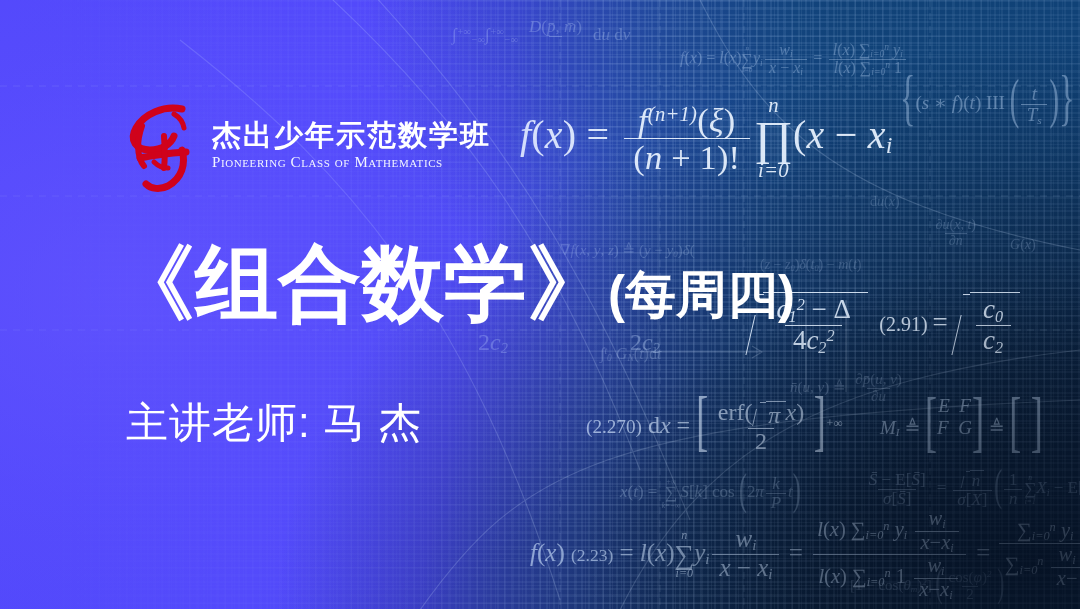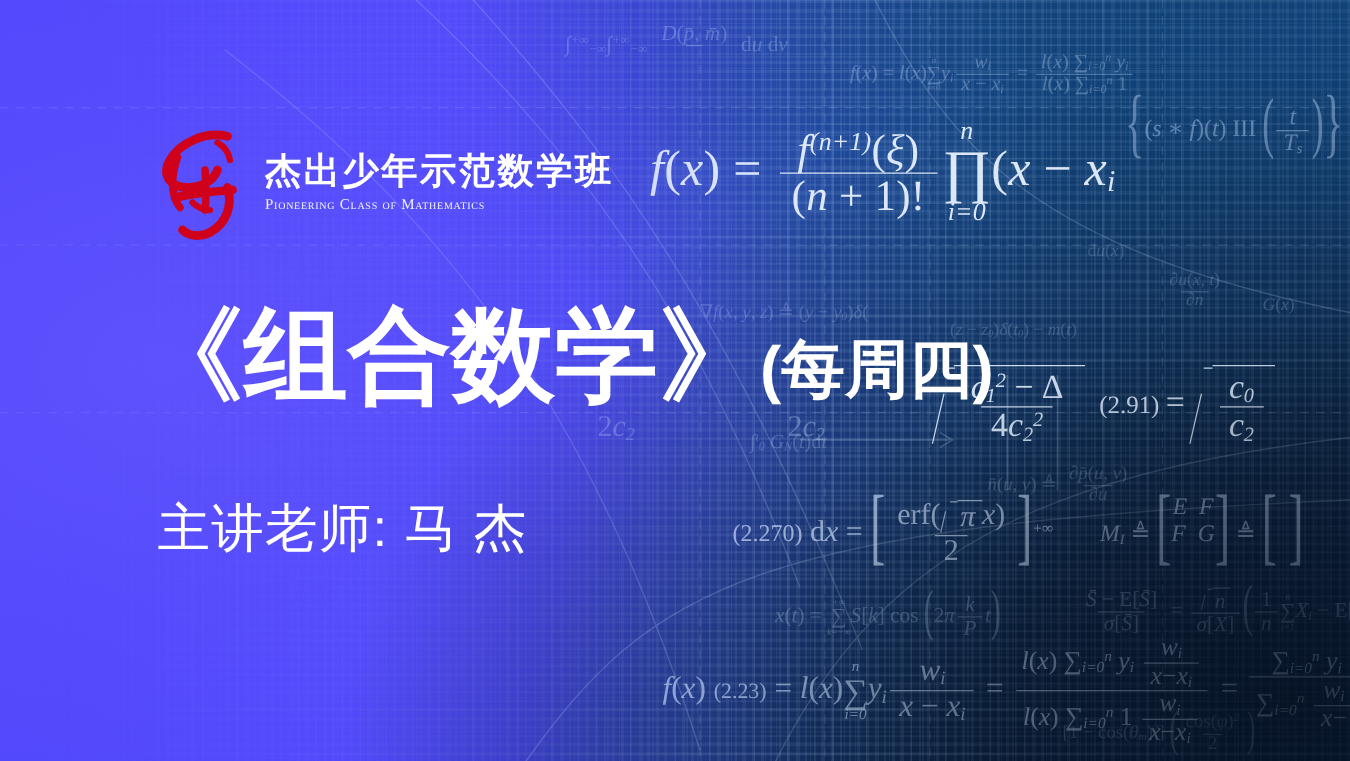--- a/index.html
+++ b/index.html
@@ -161,41 +161,41 @@
     font-size: 29px;
     font-weight: 700;
     color: #FFFFFF;
     letter-spacing: 2.0px;
     font-family: "Liberation Sans", "DejaVu Sans", sans-serif;
     line-height: 1.08;
   }
   .brand-en {
     font-family: "Liberation Serif", "DejaVu Serif", serif;
     color: #F2F5FF;
-    font-size: 12px;
+    font-size: 15px;
     font-variant: small-caps;
     letter-spacing: 0.6px;
     line-height: 1.18;
   }
 
   .title-row {
     position: absolute;
     left: 112px;
     top: 243px;
     display: flex;
     align-items: baseline;
     color: #FFFFFF;
     white-space: nowrap;
   }
   .title-main {
     font-size: 83px;
     font-weight: 700;
     letter-spacing: 0px;
     line-height: 1;
-    font-family: Liberation Sans, sans-serif;
+    font-family: Liberation Serif, serif;
   }
   .title-sub {
     font-size: 51px;
     font-weight: 700;
     line-height: 1;
     margin-left: -2px;
     font-family: Liberation Sans, sans-serif;
   }
 
   .teacher-row {

